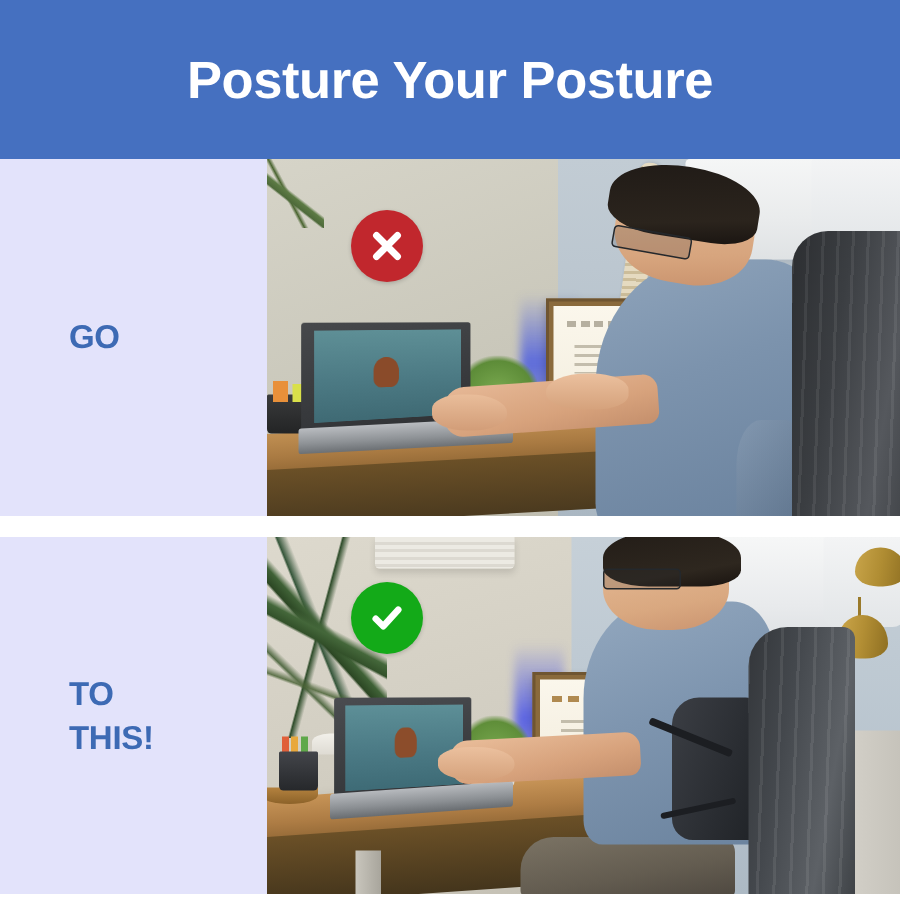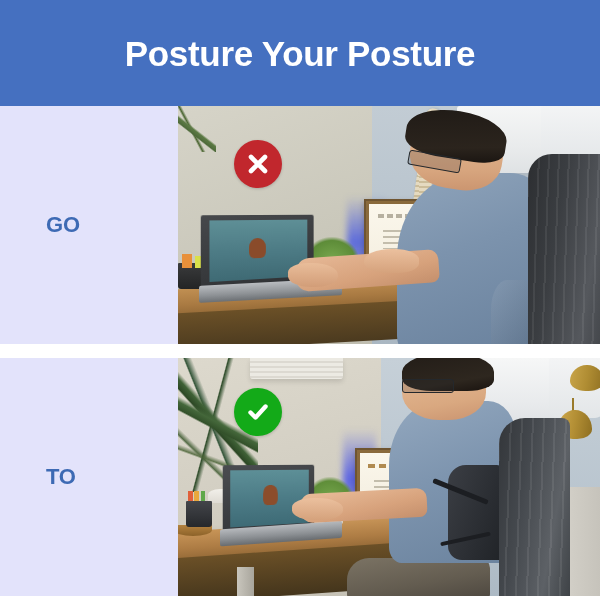--- a/index.html
+++ b/index.html
@@ -588,20 +588,21 @@
       </div>
     </div>
   </div>
 
   <div class="gap-divider"></div>
 
   <div class="row row-bottom">
 
     <div class="caption-panel">
       <div class="caption-line">TO</div>
+      <div class="caption-line">THIS!</div>
     </div>
 
     <div class="photo">
       <div class="scene-bot">
         <div class="b-wall-left"></div>
         <div class="b-wall-right"></div>
         <div class="b-vent"></div>
         <div class="b-palm"></div>
         <div class="b-palm2"></div>
         <div class="b-monitor-glow"></div>

